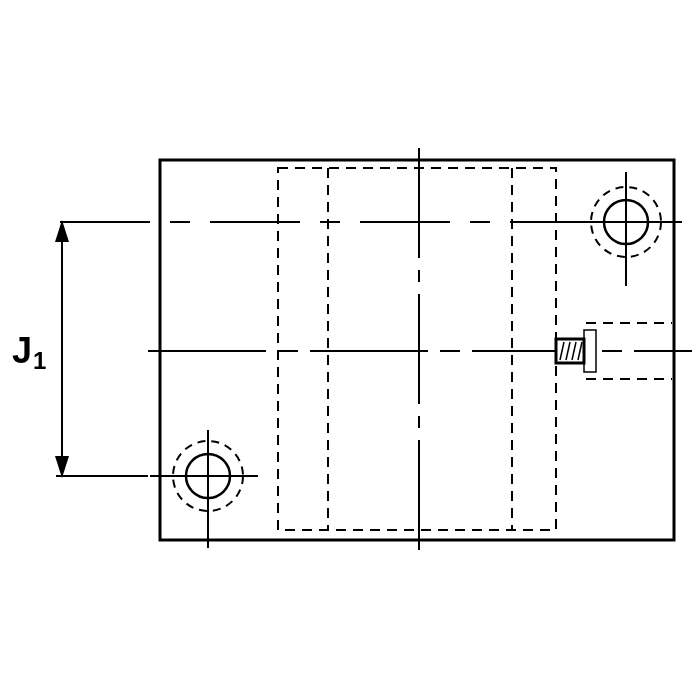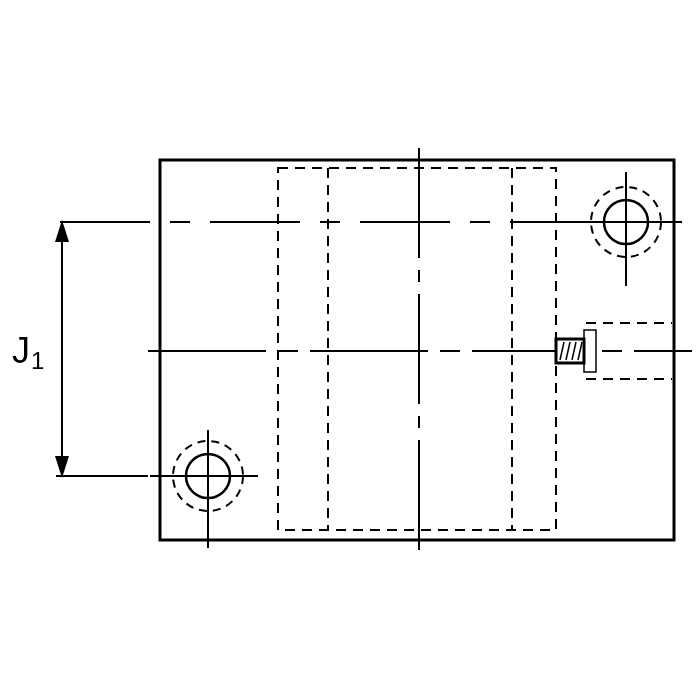--- a/index.html
+++ b/index.html
@@ -1,19 +1,19 @@
 <!DOCTYPE html>
 <html><head>
   <meta charset="utf-8">
   <style>
     html, body { margin: 0; padding: 0; background: #ffffff; }
     .canvas { position: relative; width: 700px; height: 700px; background: #ffffff; overflow: hidden; }
     svg { position: absolute; left: 0; top: 0; }
     .label { position: absolute; font-family: "Liberation Sans", "DejaVu Sans", sans-serif; color: #000; }
-    .dim-main { left: 12px; top: 333px; font-size: 36px; line-height: 36px; }
+    .dim-main { left: 12px; top: 333px; font-size: 36px; line-height: 36px; font-weight: bold; }
     .dim-sub { font-size: 24px; vertical-align: -6px; margin-left: 1px; }
   </style>
 </head>
 <body>
 
 <div class="canvas">
   <svg width="700" height="700" viewBox="0 0 700 700">
     <g stroke="#000" fill="none">
 
       <rect x="160" y="160" width="514" height="380" stroke-width="3"></rect>

